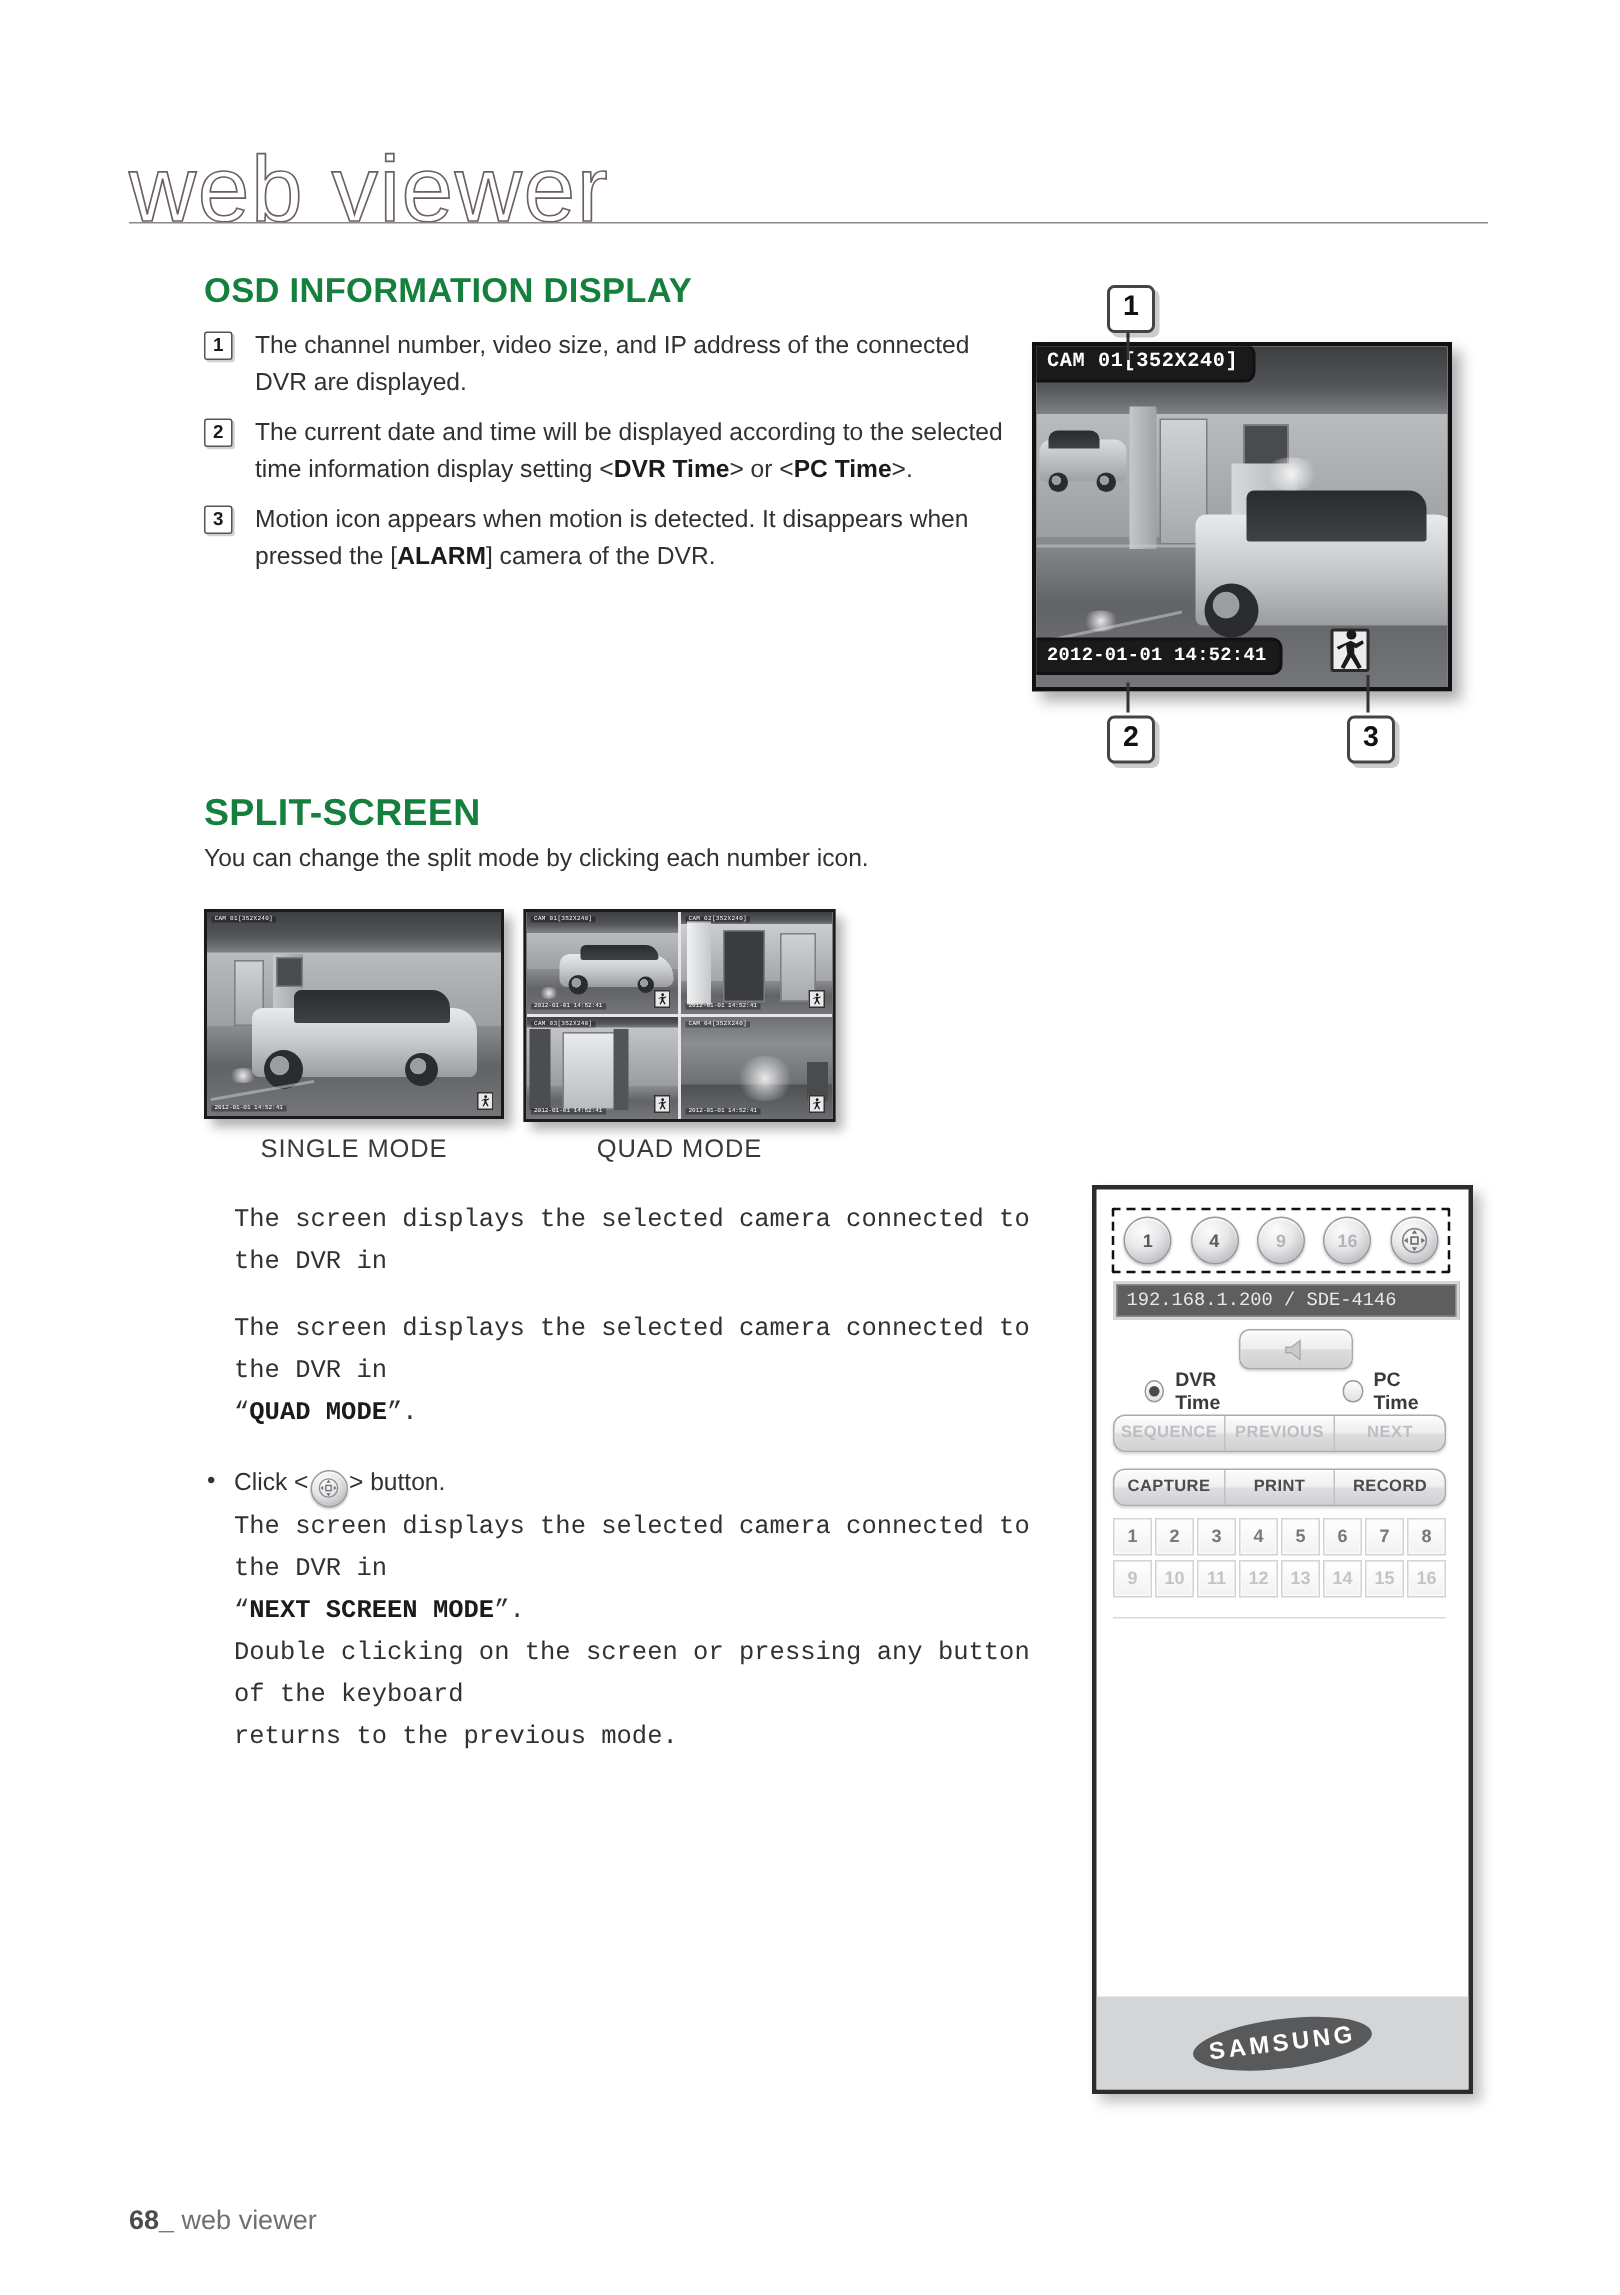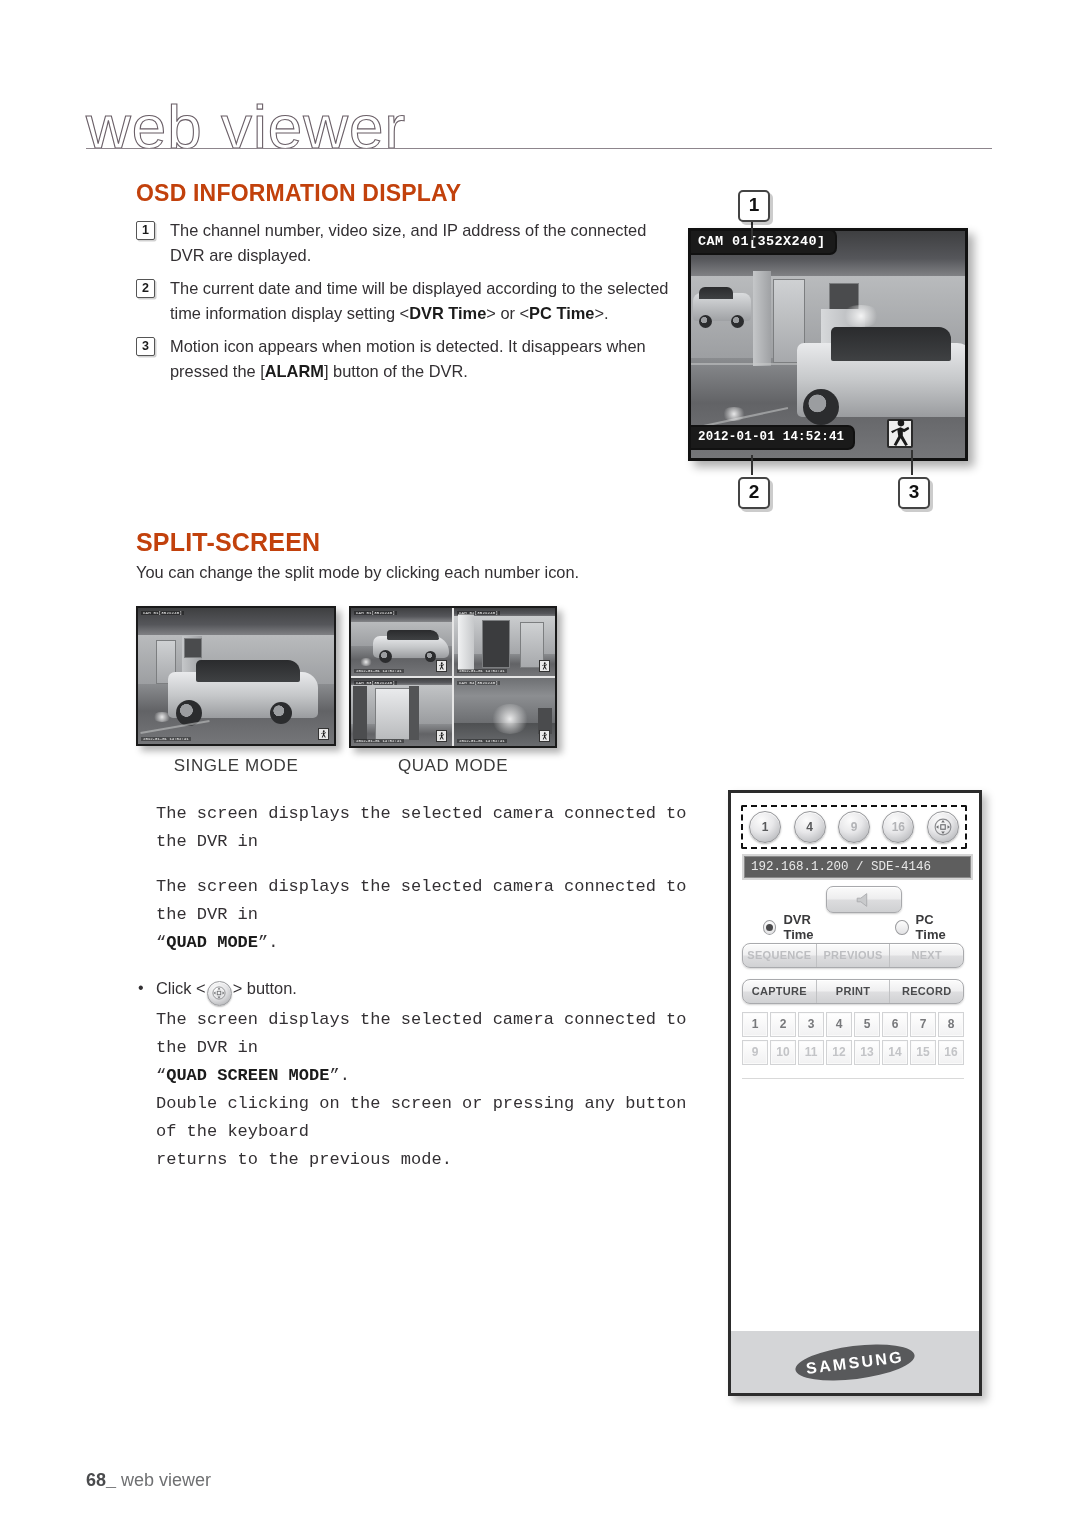--- a/index.html
+++ b/index.html
@@ -40,21 +40,21 @@
     width: 906px; height: 1px;
     background: #8d858c;
   }
 
   
   .section-heading {
     position: absolute;
     font-size: 23px;
     font-weight: bold;
     letter-spacing: .2px;
-    color: #c2410c;
+    color: #15803d;
     white-space: nowrap;
   }
   #heading-osd { left: 136px; top: 180px; }
   #heading-split { left: 136px; top: 528px; font-size: 25px; }
 
   
   #osd-list {
     position: absolute;
     left: 136px; top: 218px;
     width: 545px;
@@ -494,21 +494,21 @@
     <span>The channel number, video size, and IP address of the connected DVR are displayed.</span>
   </div>
 
   <div class="osd-item">
     <span class="num-box">2</span>
     <span>The current date and time will be displayed according to the selected time information display setting &lt;</span><b>DVR Time</b><span>&gt; or &lt;</span><b>PC Time</b><span>&gt;.</span>
   </div>
 
   <div class="osd-item">
     <span class="num-box">3</span>
-    <span>Motion icon appears when motion is detected. It disappears when pressed the [</span><b>ALARM</b><span>] button of the DVR.</span>
+    <span>Motion icon appears when motion is detected. It disappears when pressed the [</span><b>ALARM</b><span>] camera of the DVR.</span>
   </div>
 
 </div>
 
 <div class="callout" id="callout-1" style="left:738px; top:190px;">1</div>
 <div class="callout-line" style="left:751px; top:218px; height:22px;"></div>
 
 <div id="cctv-figure">
   <div id="cctv-frame">
     <div class="scene">
@@ -689,21 +689,21 @@
           <circle cx="8" cy="8" r="7" fill="none" stroke="#8a8b8e" stroke-width="1"></circle>
           <rect x="6" y="6" width="4" height="4" fill="none" stroke="#6d6e71" stroke-width="1"></rect>
           <path d="M8 1.8 L9.6 4 L6.4 4 Z" fill="#6d6e71"></path>
           <path d="M8 14.2 L9.6 12 L6.4 12 Z" fill="#6d6e71"></path>
           <path d="M1.8 8 L4 6.4 L4 9.6 Z" fill="#6d6e71"></path>
           <path d="M14.2 8 L12 6.4 L12 9.6 Z" fill="#6d6e71"></path>
         </svg>
       </span><span>&gt; button.</span>
     </div>
     <div class="bullet-sub">The screen displays the selected camera connected to the DVR in</div>
-    <div class="bullet-sub"><span>“</span><b>QUAD SCREEN MODE</b><span>”.</span></div>
+    <div class="bullet-sub"><span>“</span><b>NEXT SCREEN MODE</b><span>”.</span></div>
     <div class="bullet-sub">Double clicking on the screen or pressing any button of the keyboard</div>
     <div class="bullet-sub">returns to the previous mode.</div>
   </div>
 
 </div>
 
 <div id="control-panel">
 
   <div id="split-btn-row">
     <div class="split-btn">1</div>

